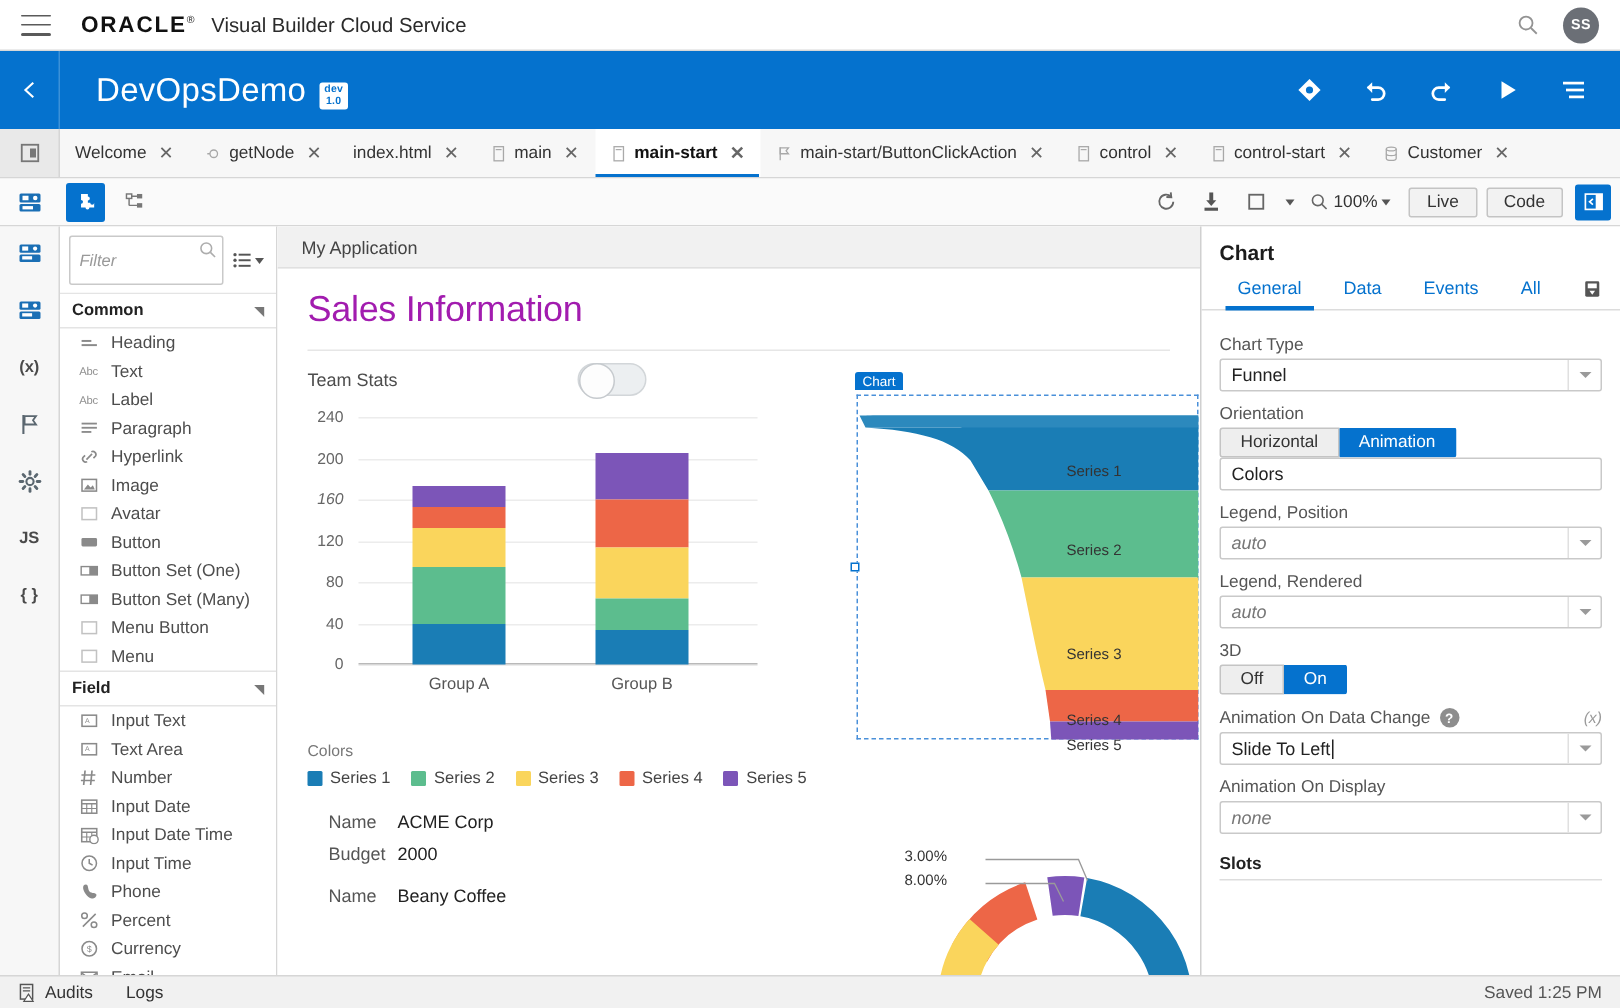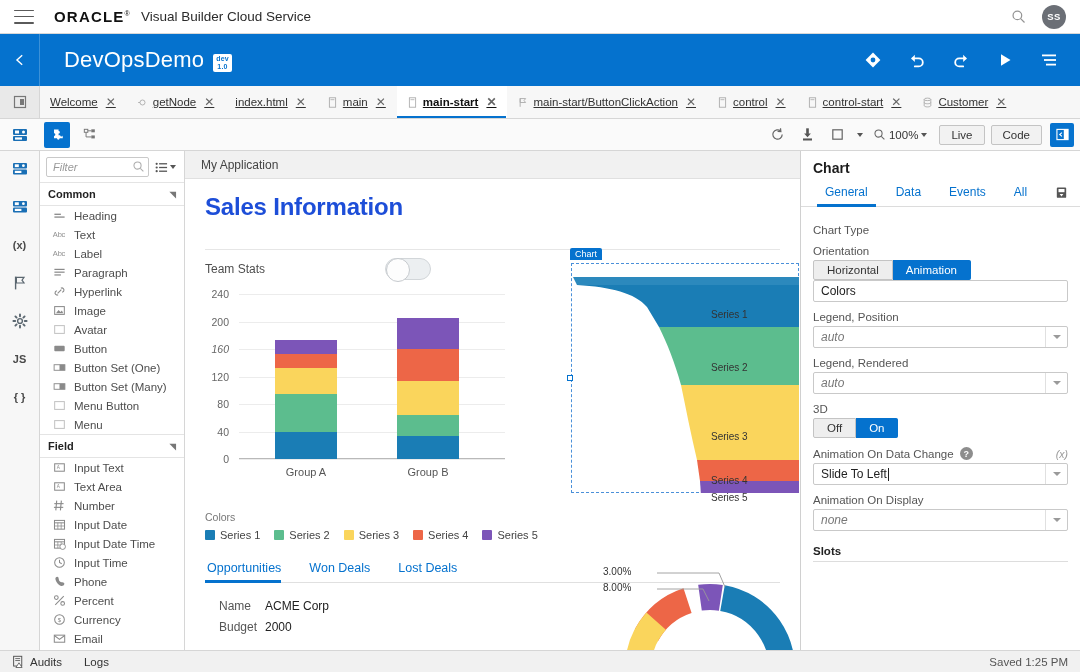--- a/index.html
+++ b/index.html
@@ -62,21 +62,20 @@
   }
   .tabs-lead {
     width:40px; display:flex; align-items:center; justify-content:center;
     background:#e9e9e9; border-right:1px solid #d6d6d6;
   }
   .tabs-scroll { display:flex; align-items:stretch; flex:1; overflow:hidden; }
   .tab {
     display:flex; align-items:center; gap:5px; padding:0 10px; cursor:pointer;
     font-size:11.5px; color:#333; border-right:1px solid transparent; position:relative;
     white-space:nowrap;
-    text-decoration:underline;
   }
   .tab.active { background:#fff; color:#111; font-weight:bold; }
   .tab.active:after {
     content:''; position:absolute; left:0; right:0; bottom:-1px; height:3px; background:#0572ce;
   }
   .tab .tic { width:11px; height:11px; opacity:.72; flex:0 0 11px; }
   .tab .xc { font-size:12px; color:#666; margin-left:3px; line-height:1; }
 
   
   .edtoolbar {
@@ -120,21 +119,21 @@
   .rail-ic.txt { font-size:11px; font-weight:bold; color:#4a4a4a; }
 
   
   .palette {
     width:145px; flex:0 0 145px; background:#fff; border-right:1px solid #d6d6d6;
     display:flex; flex-direction:column; min-height:0;
   }
   .pal-head { display:flex; align-items:center; padding:6px 6px 5px 6px; gap:4px; }
   .filter-wrap { position:relative; flex:1; }
   .filter-in {
-    width:100%; height:20px; border:1px solid #c9c9c9; border-radius:2px; font-size:11px;
+    width:100%; height:33px; border:1px solid #c9c9c9; border-radius:2px; font-size:11px;
     padding:0 20px 0 6px; font-family:"Liberation Sans", sans-serif; color:#333; background:#fff;
   }
   .filter-in::placeholder { color:#999; font-style:italic; }
   .filter-ic { position:absolute; right:4px; top:3px; width:13px; height:13px; opacity:.6; }
   .pal-viewbtn { display:flex; align-items:center; gap:2px; cursor:pointer; padding:0 2px; }
   .pal-viewbtn svg { width:13px; height:13px; }
   .pal-body { flex:1; overflow:hidden; }
   .pal-group {
     display:flex; align-items:center; justify-content:space-between;
     padding:5px 8px 5px 8px; font-size:11px; font-weight:bold; color:#222;
@@ -149,21 +148,21 @@
   .pal-item .pic svg { width:13px; height:13px; }
   .pal-item .pic.mono { font-size:7.5px; letter-spacing:-.2px; color:#909090; font-family:"Liberation Sans",sans-serif; }
 
   
   .canvas { flex:1; background:#fff; position:relative; overflow:hidden; min-width:0; }
   .canvas-bar {
     height:28px; background:#f1f1f1; border-bottom:1px solid #e0e0e0;
     display:flex; align-items:center; padding-left:16px; font-size:12px; color:#444;
   }
   .page-inner { padding:14px 20px 0 20px; position:relative; }
-  .page-h1 { font-size:24px; font-weight:700; color:#1d4ed8; margin-bottom:28px; letter-spacing:-.2px; }
+  .page-h1 { font-size:24px; font-weight:400; color:#a21caf; margin-bottom:12px; letter-spacing:-.2px; }
   .hr-soft { height:1px; background:#e6e6e6; margin:0 0 8px 0; }
   .row-toggle { display:flex; align-items:center; }
   .row-toggle .lbl { font-size:12px; color:#4d4d4d; }
   .switch {
     margin-left:120px; width:46px; height:22px; border-radius:11px; background:#eceff1;
     border:1px solid #d2d6d9; position:relative;
   }
   .switch .knob {
     position:absolute; left:0; top:-1px; width:24px; height:24px; border-radius:50%;
     background:#fdfdfd; border:1px solid #c6cace;
@@ -815,25 +814,20 @@
             <div class="legend-item">
               <span class="legend-sw" style="background: rgb(237, 102, 71);"></span>
               <span>Series 4</span>
             </div>
             <div class="legend-item">
               <span class="legend-sw" style="background: rgb(124, 85, 184);"></span>
               <span>Series 5</span>
             </div>
           </div>
 
-        <div class="mini-tabs" id="mini-tabs">
-            <div class="mini-tab active">Opportunities</div>
-            <div class="mini-tab">Won Deals</div>
-            <div class="mini-tab">Lost Deals</div>
-          </div>
         <div class="form-rec" id="form-recs">
             <div style="margin-bottom: 14px;">
               <div class="form-row">
                 <span class="form-lbl">Name</span>
                 <span class="form-val">ACME Corp</span>
               </div>
               <div class="form-row">
                 <span class="form-lbl">Budget</span>
                 <span class="form-val">2000</span>
               </div>
@@ -896,20 +890,26 @@
           <svg viewBox="0 0 16 16">
             <rect x="3" y="1.6" width="10" height="11" rx="1" fill="#555"></rect>
             <rect x="4.8" y="3.2" width="6.4" height="3.4" fill="#fff"></rect>
             <polygon points="6,8.4 10,8.4 8,11.2" fill="#fff"></polygon>
           </svg>
         </div>
       </div>
       <div class="props-body">
 
         <div class="fld-lbl">Chart Type</div>
+        <div class="sel">
+          <span>Funnel</span>
+          <span class="arr">
+              <span class="caret2"></span>
+            </span>
+        </div>
 
         <div class="fld-lbl">Orientation</div>
         <div class="btnset">
           <div class="bsbtn">Horizontal</div>
           <div class="bsbtn on">Animation</div>
         </div>
 
         <div class="txtin">Colors</div>
 
         <div class="fld-lbl">Legend, Position</div>

